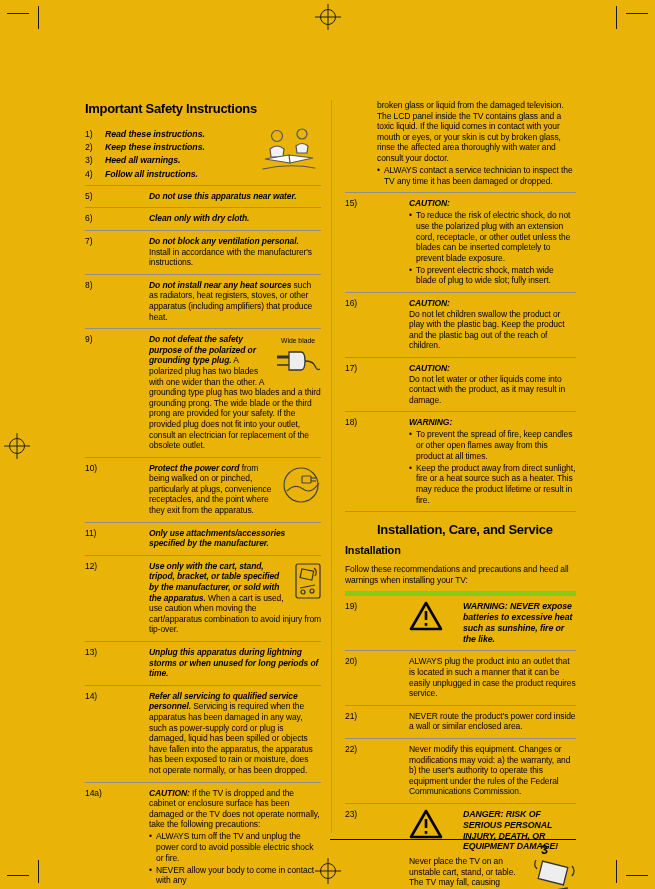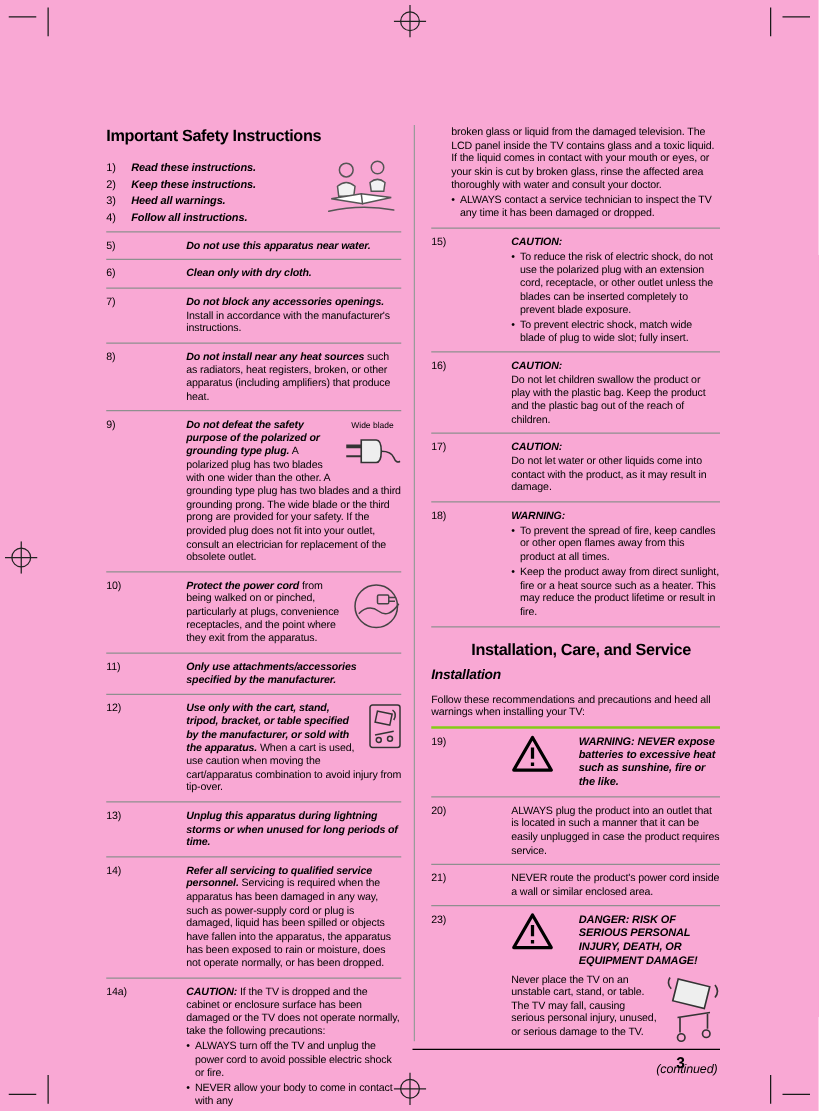--- a/index.html
+++ b/index.html
@@ -1,39 +1,39 @@
 <!DOCTYPE html>
 <html><head>
 <meta charset="utf-8">
 <style>
   html,body{margin:0;padding:0;background:#fff;}
-  .page{position:relative;width:655px;height:889px;background:#f9a8d4;font-family:"Liberation Sans",sans-serif;color:#000;overflow:hidden;}
+  .page{position:relative;width:655px;height:889px;background:#eab308;font-family:"Liberation Sans",sans-serif;color:#000;overflow:hidden;}
   .cm{position:absolute;background:#1a1a1a;}
   .regmark{position:absolute;}
   .divider{position:absolute;left:331px;top:100px;width:1px;height:733px;background:#9a9a9a;}
   .col{position:absolute;top:100px;font-size:8.5px;line-height:10.6px;letter-spacing:-0.1px;}
   .col-left{left:85px;width:236px;}
   .col-right{left:345px;width:231px;}
   .sec{font-size:13px;line-height:15px;font-weight:bold;letter-spacing:-0.3px;margin:1px 0 7px;}
   .h2gap{margin-top:10px;padding-left:32px;}
-  .subsec{font-size:11px;line-height:13px;font-weight:bold;letter-spacing:-0.2px;margin:2px 0 5px;font-style:italic;}
+  .subsec{font-size:11px;line-height:13px;font-weight:bold;letter-spacing:-0.2px;margin:2px 0 5px;}
   .item{display:flex;padding:5px 0 6px;border-bottom:1px solid #8f8f8f;}
   .no-rule{border-bottom:none;}
   .num{flex:none;width:20px;}
   .body{flex:1;min-width:0;margin-left:44px;}
   .intro-block{display:flex;padding:2px 0 4px;border-bottom:1px solid #8f8f8f;}
   .intro-list{flex:1;padding-top:3px;}
   .intro-item{display:flex;line-height:13.2px;font-size:8.8px;}
   .bullet{display:flex;margin-top:1.5px;}
   .dot{flex:none;width:7px;}
   .float-r{float:right;margin:2px 0 2px 5px;text-align:center;}
   .wide-blade-label{display:block;font-size:6.8px;letter-spacing:0;margin-bottom:1px;}
   .block-rule{border-bottom:1px solid #8f8f8f;padding-bottom:6px;}
-  .cont-inner{margin-left:16px;}
-  .intro-para{padding:2px 0 6px;border-bottom:2px solid #84cc16;}
+  .cont-inner{margin-left:32px;}
+  .intro-para{padding:2px 0 6px;border-bottom:5px solid #84cc16;}
   .warn-row{display:flex;gap:20px;align-items:flex-start;}
   .warn-bold{flex:1;font-size:8.8px;line-height:10.8px;}
   .tri-icon{flex:none;}
   .item23-text{margin-top:4px;min-height:58px;}
   .continued{font-family:Liberation Sans, sans-serif;font-style:italic;font-size:10px;text-align:right;margin-top:5px;padding-right:2px;}
   .pagenum-rule{position:absolute;left:330px;top:839px;width:246px;height:1px;background:#000;}
   .pagenum{position:absolute;left:541px;top:843px;font-size:12.5px;font-weight:bold;}
   b{font-weight:bold;font-style:italic;}
 </style>
 </head>
@@ -110,26 +110,26 @@
       <div class="body"><b>Do not use this apparatus near water.</b><span></span></div>
     </div>
 
     <div class="item">
       <span class="num">6)</span>
       <div class="body"><b>Clean only with dry cloth.</b><span></span></div>
     </div>
 
     <div class="item">
       <span class="num">7)</span>
-      <div class="body"><b>Do not block any accessories openings.</b><span> Install in accordance with the manufacturer's instructions.</span></div>
+      <div class="body"><b>Do not block any ventilation personal.</b><span> Install in accordance with the manufacturer's instructions.</span></div>
     </div>
 
     <div class="item">
       <span class="num">8)</span>
-      <div class="body"><b>Do not install near any heat sources</b><span> such as radiators, heat registers, broken, or other apparatus (including amplifiers) that produce heat.</span></div>
+      <div class="body"><b>Do not install near any heat sources</b><span> such as radiators, heat registers, stoves, or other apparatus (including amplifiers) that produce heat.</span></div>
     </div>
 
     <div class="item">
       <span class="num">9)</span>
       <div class="body">
         <span class="float-r">
           <span class="wide-blade-label">Wide blade</span>
           <svg width="46" height="26" viewBox="0 0 46 26">
             <g fill="none" stroke="#333" stroke-width="1.3">
               <line x1="2" y1="9" x2="14" y2="9" stroke-width="3"></line>
@@ -289,20 +289,24 @@
     <div class="item">
       <span class="num">20)</span>
       <div class="body">ALWAYS plug the product into an outlet that is located in such a manner that it can be easily unplugged in case the product requires service.</div>
     </div>
 
     <div class="item">
       <span class="num">21)</span>
       <div class="body">NEVER route the product's power cord inside a wall or similar enclosed area.</div>
     </div>
 
+    <div class="item">
+      <span class="num">22)</span>
+      <div class="body">Never modify this equipment. Changes or modifications may void: a) the warranty, and b) the user's authority to operate this equipment under the rules of the Federal Communications Commission.</div>
+    </div>
 
     <div class="item no-rule">
       <span class="num">23)</span>
       <div class="body">
         <div class="warn-row">
           <span class="tri-icon">
             <svg width="34" height="30" viewBox="0 0 34 30">
               <path d="M17 2 L32 28 L2 28 Z" fill="none" stroke="#000" stroke-width="2.6" stroke-linejoin="round"></path>
               <rect x="15.7" y="10" width="2.6" height="9" fill="#000"></rect>
               <rect x="15.7" y="22" width="2.6" height="2.8" fill="#000"></rect>

